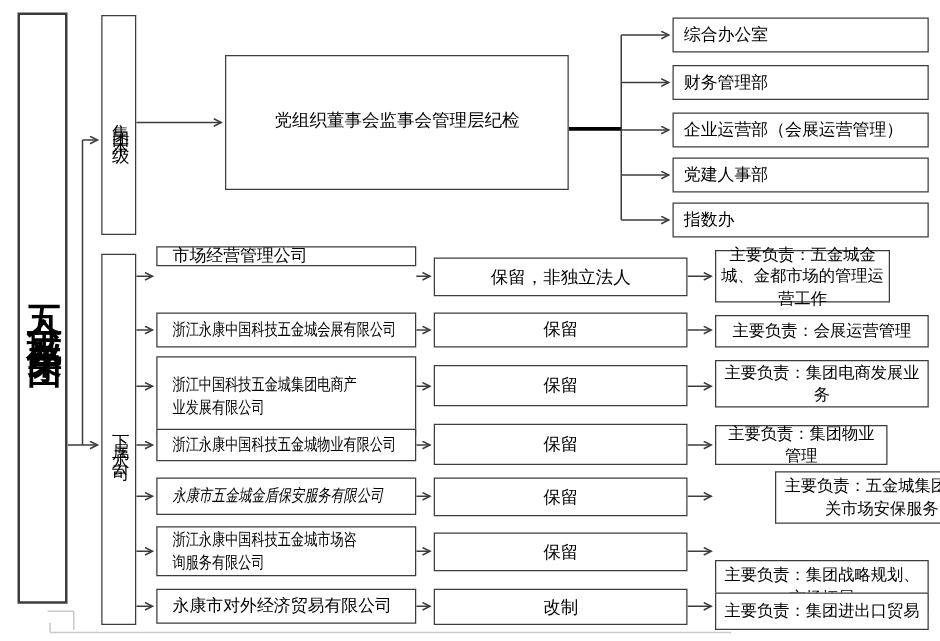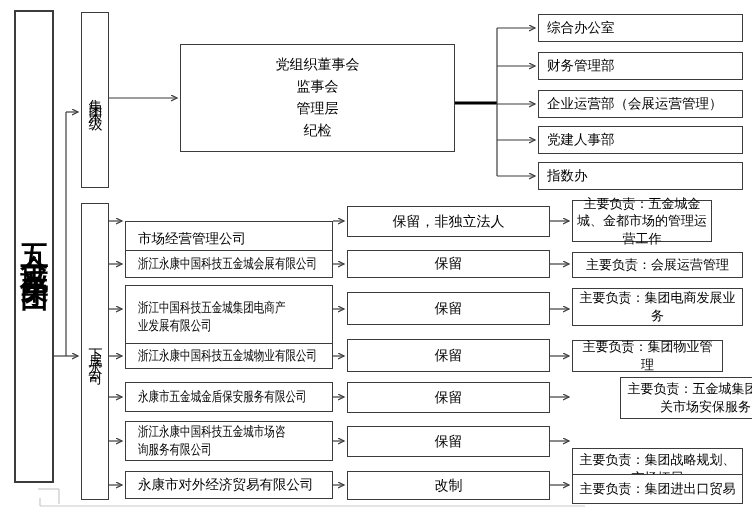--- a/index.html
+++ b/index.html
@@ -29,21 +29,21 @@
     letter-spacing:6px;
     line-height:1;
   }
   .vtext.big{
     font-size:28px;
     font-weight:bold;
     letter-spacing:10px;
   }
   .root-box{border-width:2px;}
   .center-box{
-    flex-direction:column;
+    flex-direction:row;
     justify-content:center;
     font-size:14px;
     line-height:22px;
     text-align:left;
   }
   .dept{
     font-size:13.5px;
     padding-left:8px;
     white-space:nowrap;
   }
@@ -161,21 +161,21 @@
     <span>党建人事部</span>
   </div>
   <div class="box dept" style="left:538px;top:162px;width:205px;height:28px;">
     <span>指数办</span>
   </div>
 
   <div class="box vbox" style="left:81px;top:203px;width:28px;height:297px;">
     <span class="vtext">下属子公司</span>
   </div>
 
-  <div class="box company" style="left:125px;top:197px;width:208px;height:36px;margin-top:24px;">
+  <div class="box company" style="left:125px;top:197px;width:208px;height:16px;">
     <span>市场经营管理公司</span>
   </div>
   <div class="box status" style="left:347px;top:206px;width:203px;height:31px;">
     <span>保留，非独立法人</span>
   </div>
   <div class="box duty" style="left:572px;top:200px;width:140px;height:42px;">
     <span>主要负责：五金城金城、金都市场的管理运营工作</span>
   </div>
 
   <div class="box company" style="left:125px;top:250px;width:208px;height:28px;">
@@ -197,25 +197,25 @@
   <div class="box duty" style="left:572px;top:288px;width:171px;height:38px;">
     <span>主要负责：集团电商发展业务</span>
   </div>
 
   <div class="box company" style="left:125px;top:343px;width:208px;height:26px;">
     <span class="sq1">浙江永康中国科技五金城物业有限公司</span>
   </div>
   <div class="box status" style="left:347px;top:339px;width:203px;height:33px;">
     <span>保留</span>
   </div>
-  <div class="box duty" style="left:572px;top:340px;width:151px;height:32px;">
+  <div class="box duty" style="left:572px;top:340px;width:138px;height:32px;">
     <span>主要负责：集团物业管理</span>
   </div>
 
-  <div class="box company" style="left:125px;top:382px;width:208px;height:30px;">
+  <div class="box company" style="left:125px;top:382px;width:208px;height:30px;font-style:italic;">
     <span class="sq1">永康市五金城金盾保安服务有限公司</span>
   </div>
   <div class="box status" style="left:347px;top:382px;width:203px;height:31px;">
     <span>保留</span>
   </div>
   <div class="box duty" style="left:572px;top:377px;width:171px;height:42px;margin-left:48px;">
     <span>主要负责：五金城集团及相关市场安保服务</span>
   </div>
 
   <div class="box company" style="left:125px;top:421px;width:208px;height:40px;">

